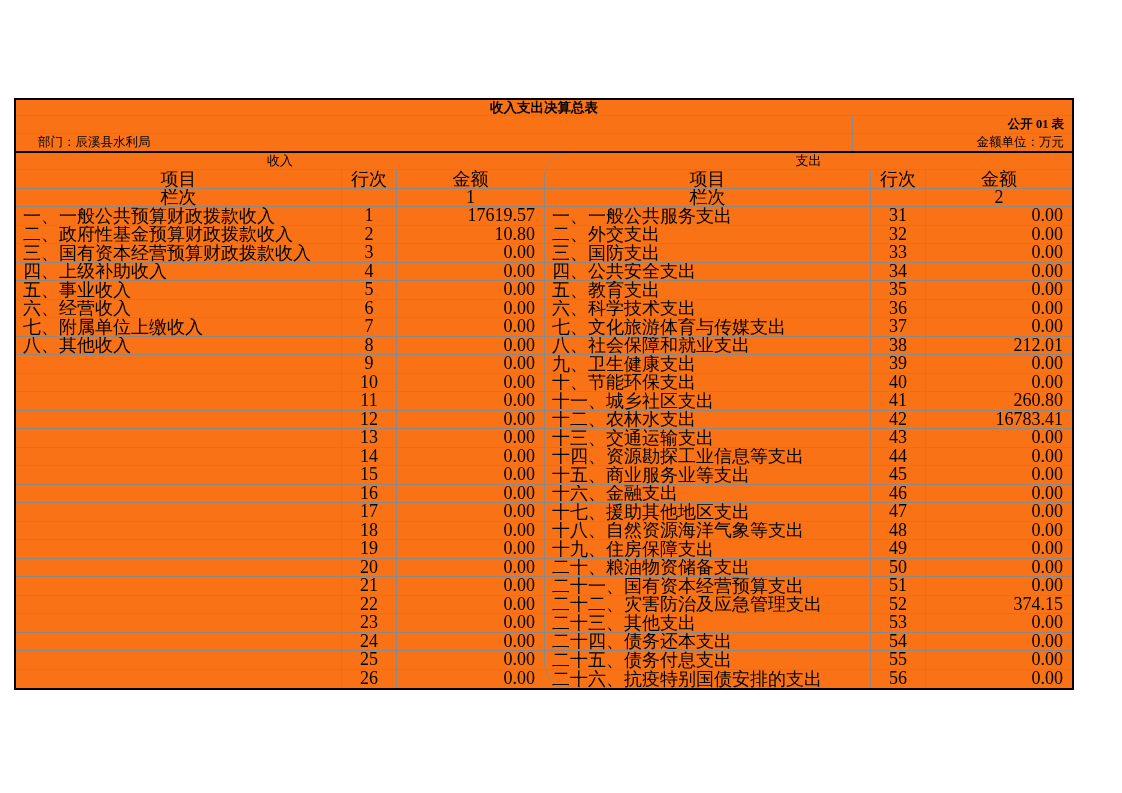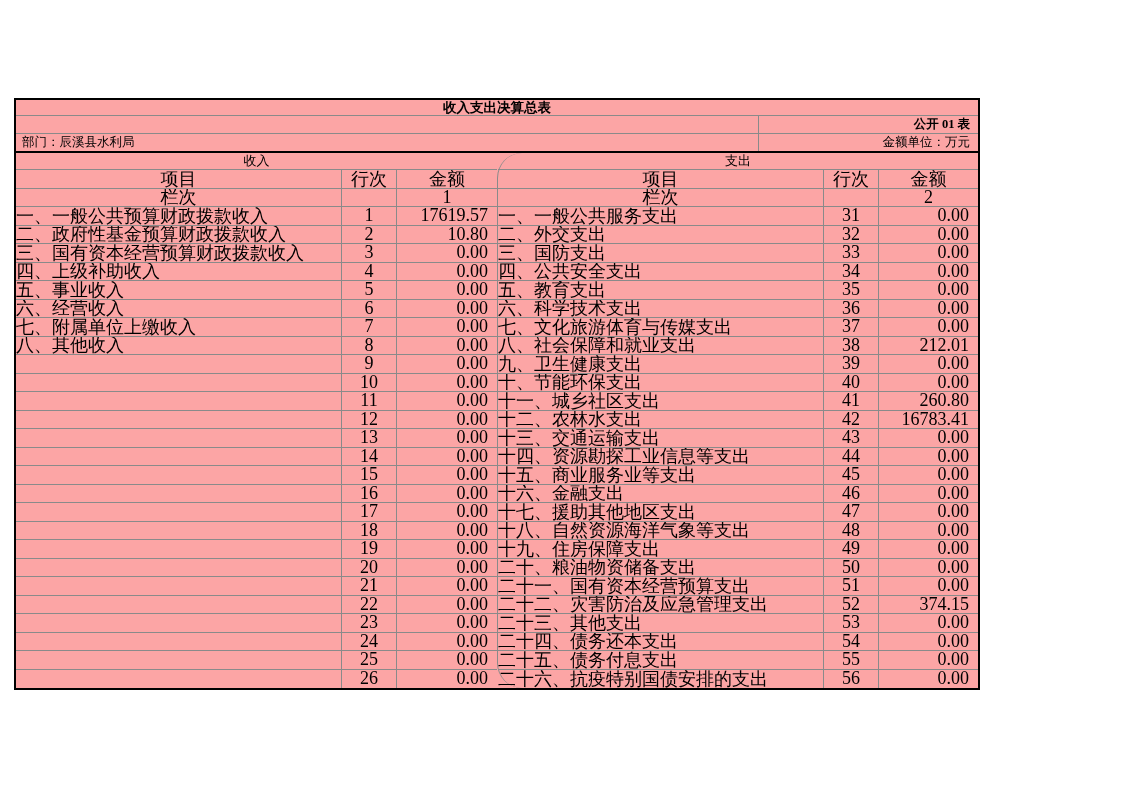--- a/index.html
+++ b/index.html
@@ -2,52 +2,52 @@
 <html><head>
 <meta charset="utf-8">
 <style>
   html,body{margin:0;padding:0;}
   body{
     width:1122px;height:793px;background:#ffffff;position:relative;
     font-family:"Liberation Serif","DejaVu Serif",serif;color:#000;
     -webkit-font-smoothing:antialiased;
   }
   .sheet{
-    position:absolute;left:14px;top:98px;width:966px;
-    border:2px solid #000;background:#fca5a5;box-sizing:border-box;
+    position:absolute;left:14px;top:98px;width:1060px;
+    border:2px solid #000;background:#f97316;box-sizing:border-box;
   }
   .title-row{
     height:15px;line-height:15px;text-align:center;
     font-weight:bold;font-size:13.5px;border-bottom:1px solid #8a8a8a;
   }
   .meta-row{
     display:flex;height:17px;line-height:17px;font-size:12.5px;
     border-bottom:1px solid #8a8a8a;
   }
   .meta-row.dept{border-bottom:2px solid #000;}
-  .meta-row .m-left{flex:1;padding-left:6px;box-sizing:border-box;}
+  .meta-row .m-left{flex:1;padding-left:22px;box-sizing:border-box;}
   .meta-row .m-right{
     width:220px;border-left:1px solid #8a8a8a;text-align:right;
     padding-right:8px;box-sizing:border-box;
   }
   .meta-row .m-right.bold{font-weight:bold;}
   .halves{display:flex;}
   .half{width:545px;box-sizing:border-box;}
   .half.rhalf{border-left:1px solid #8a8a8a;border-radius:25px;}
   .sec-h{
     height:16px;line-height:16px;text-align:center;font-size:13px;
     border-bottom:1px solid #8a8a8a;
   }
   .row{
     display:flex;height:18.5px;box-sizing:border-box;
     border-bottom:1px solid #8a8a8a;font-size:18px;
   }
   .rows .row:last-child{border-bottom:none;}
   .cell{display:flex;align-items:center;box-sizing:border-box;height:100%;overflow:hidden;white-space:nowrap;}
-  .c-item{width:325px;}
+  .c-item{width:325px;padding-left:7px;}
   .c-line{width:55px;border-left:1px solid #8a8a8a;justify-content:center;padding-left:0;}
   .c-amt{flex:1;border-left:1px solid #8a8a8a;justify-content:flex-end;padding-right:9px;}
   .row.head .c-item,.row.lan .c-item{justify-content:center;padding-left:0;}
   .row.head .c-amt,.row.lan .c-amt{justify-content:center;padding-right:0;}
 </style>
 </head>
 <body>
 
 <div class="sheet">
 

